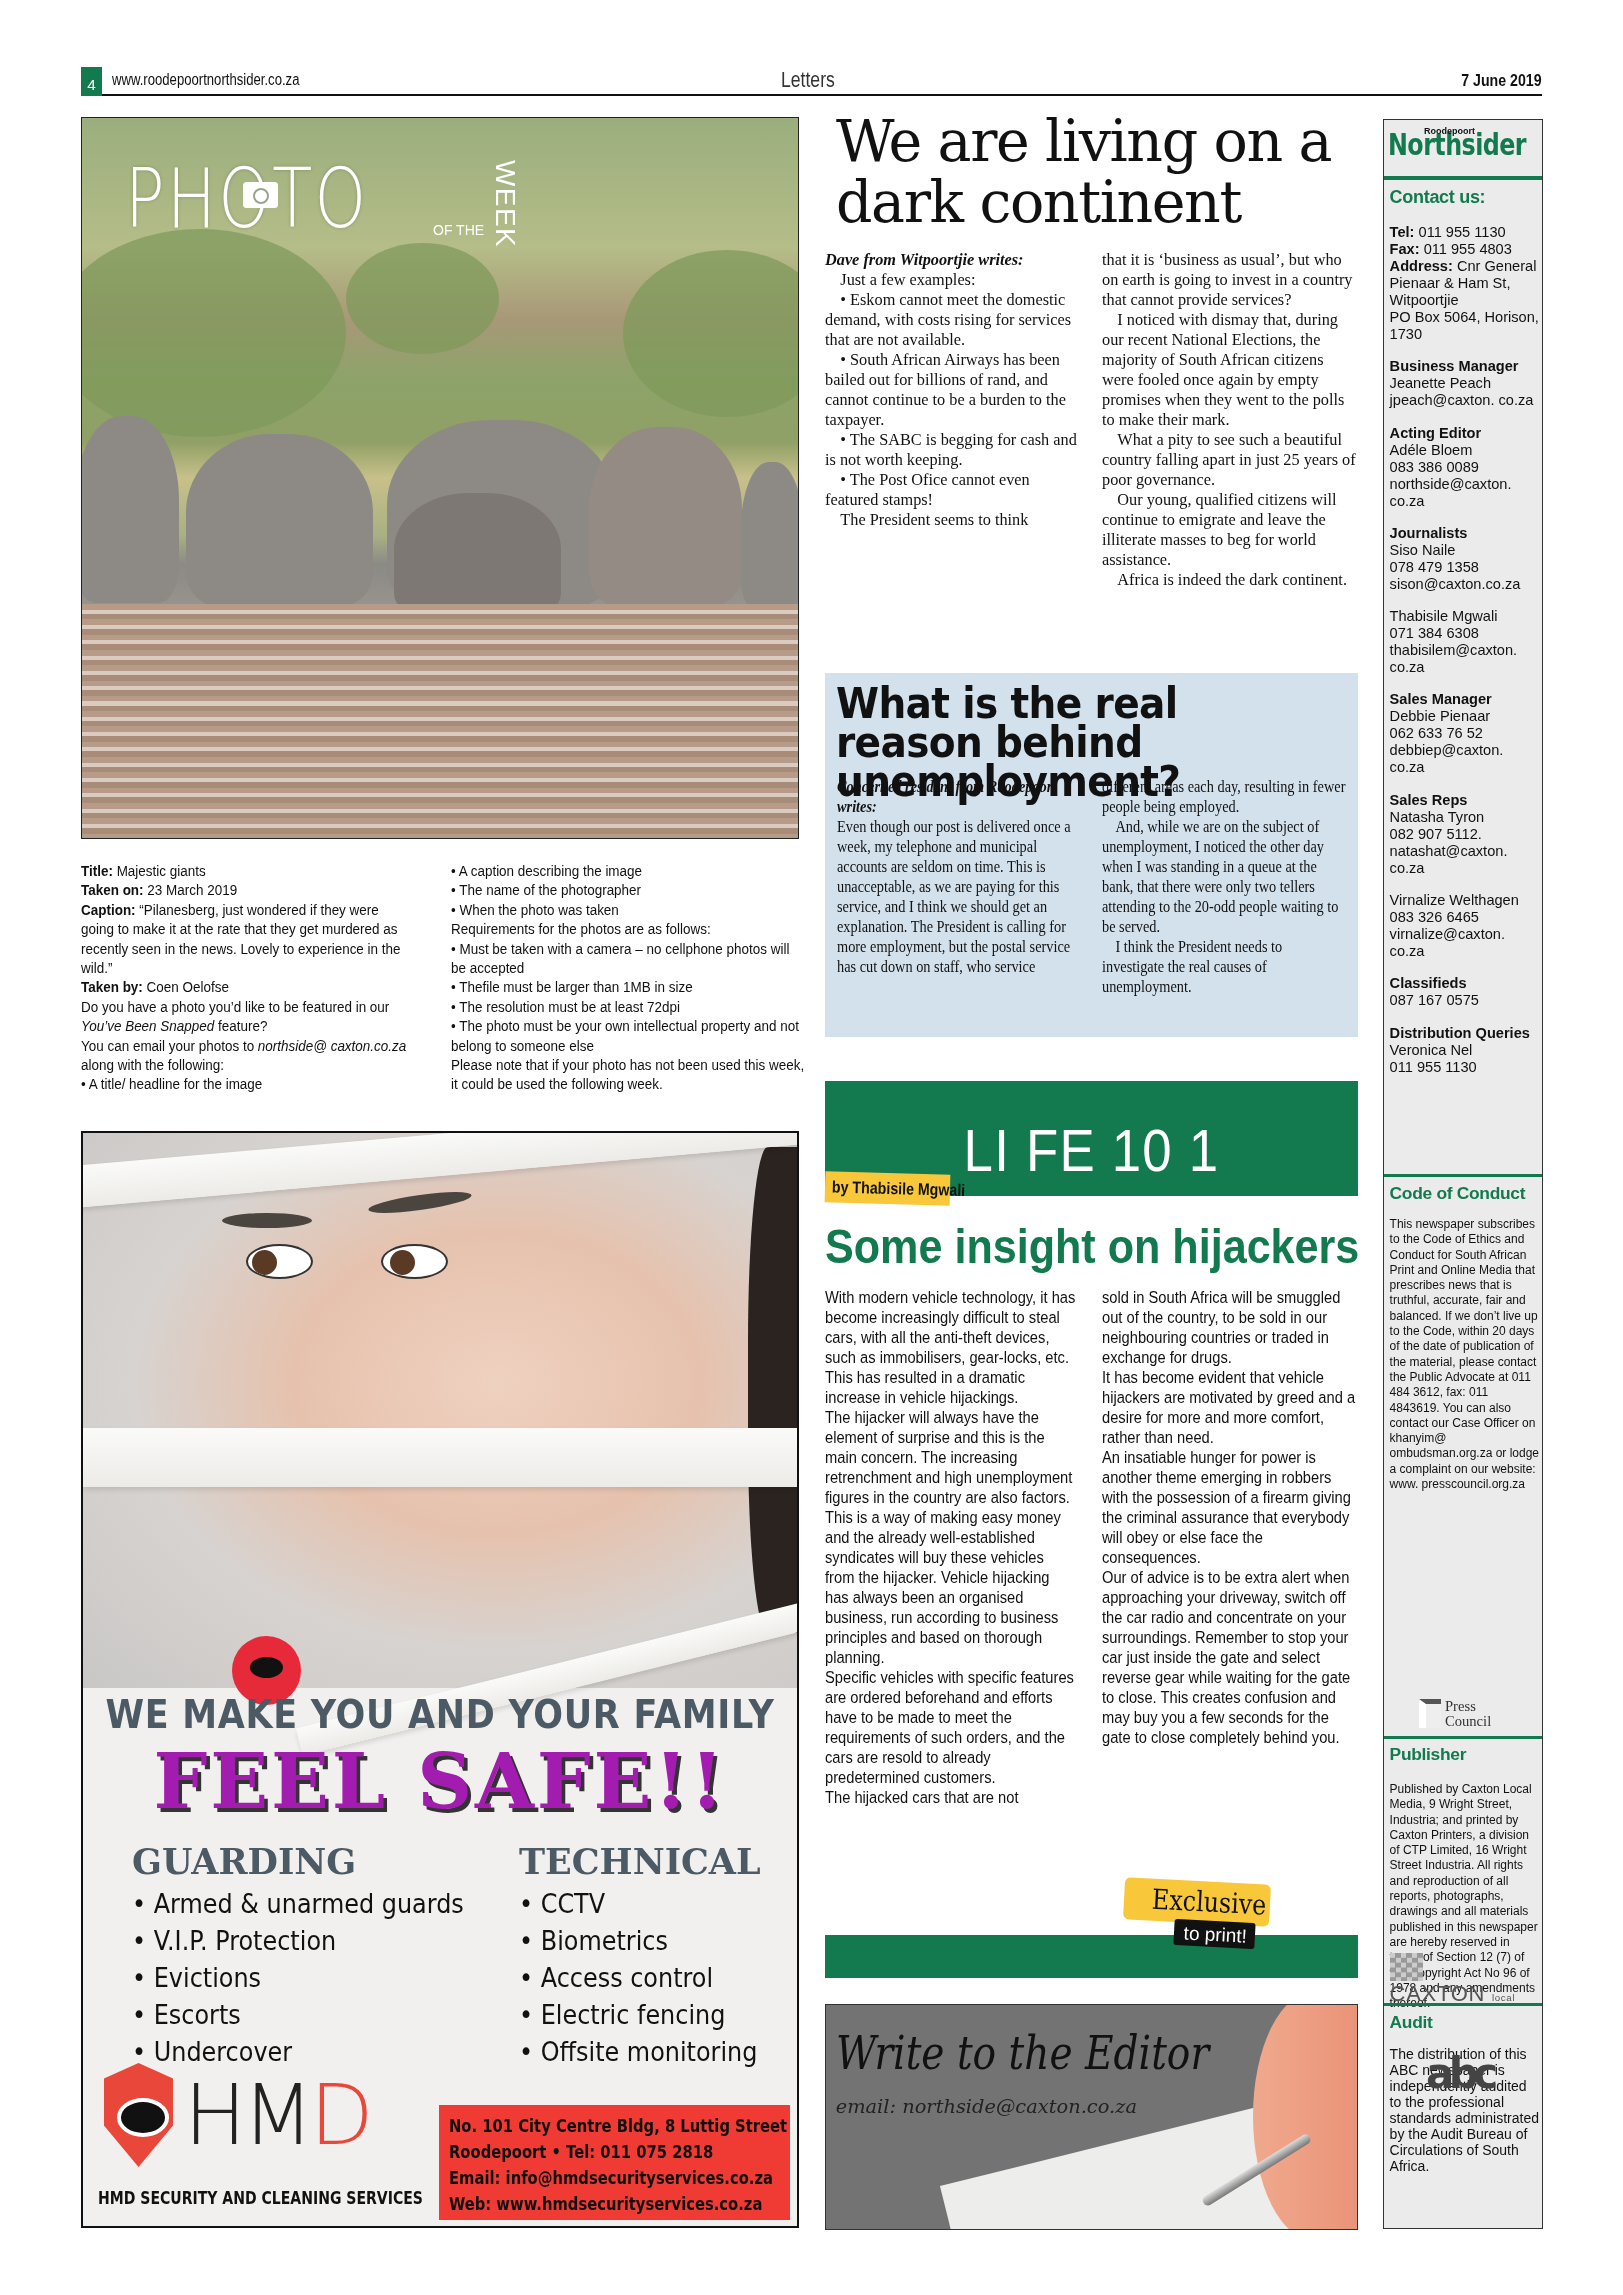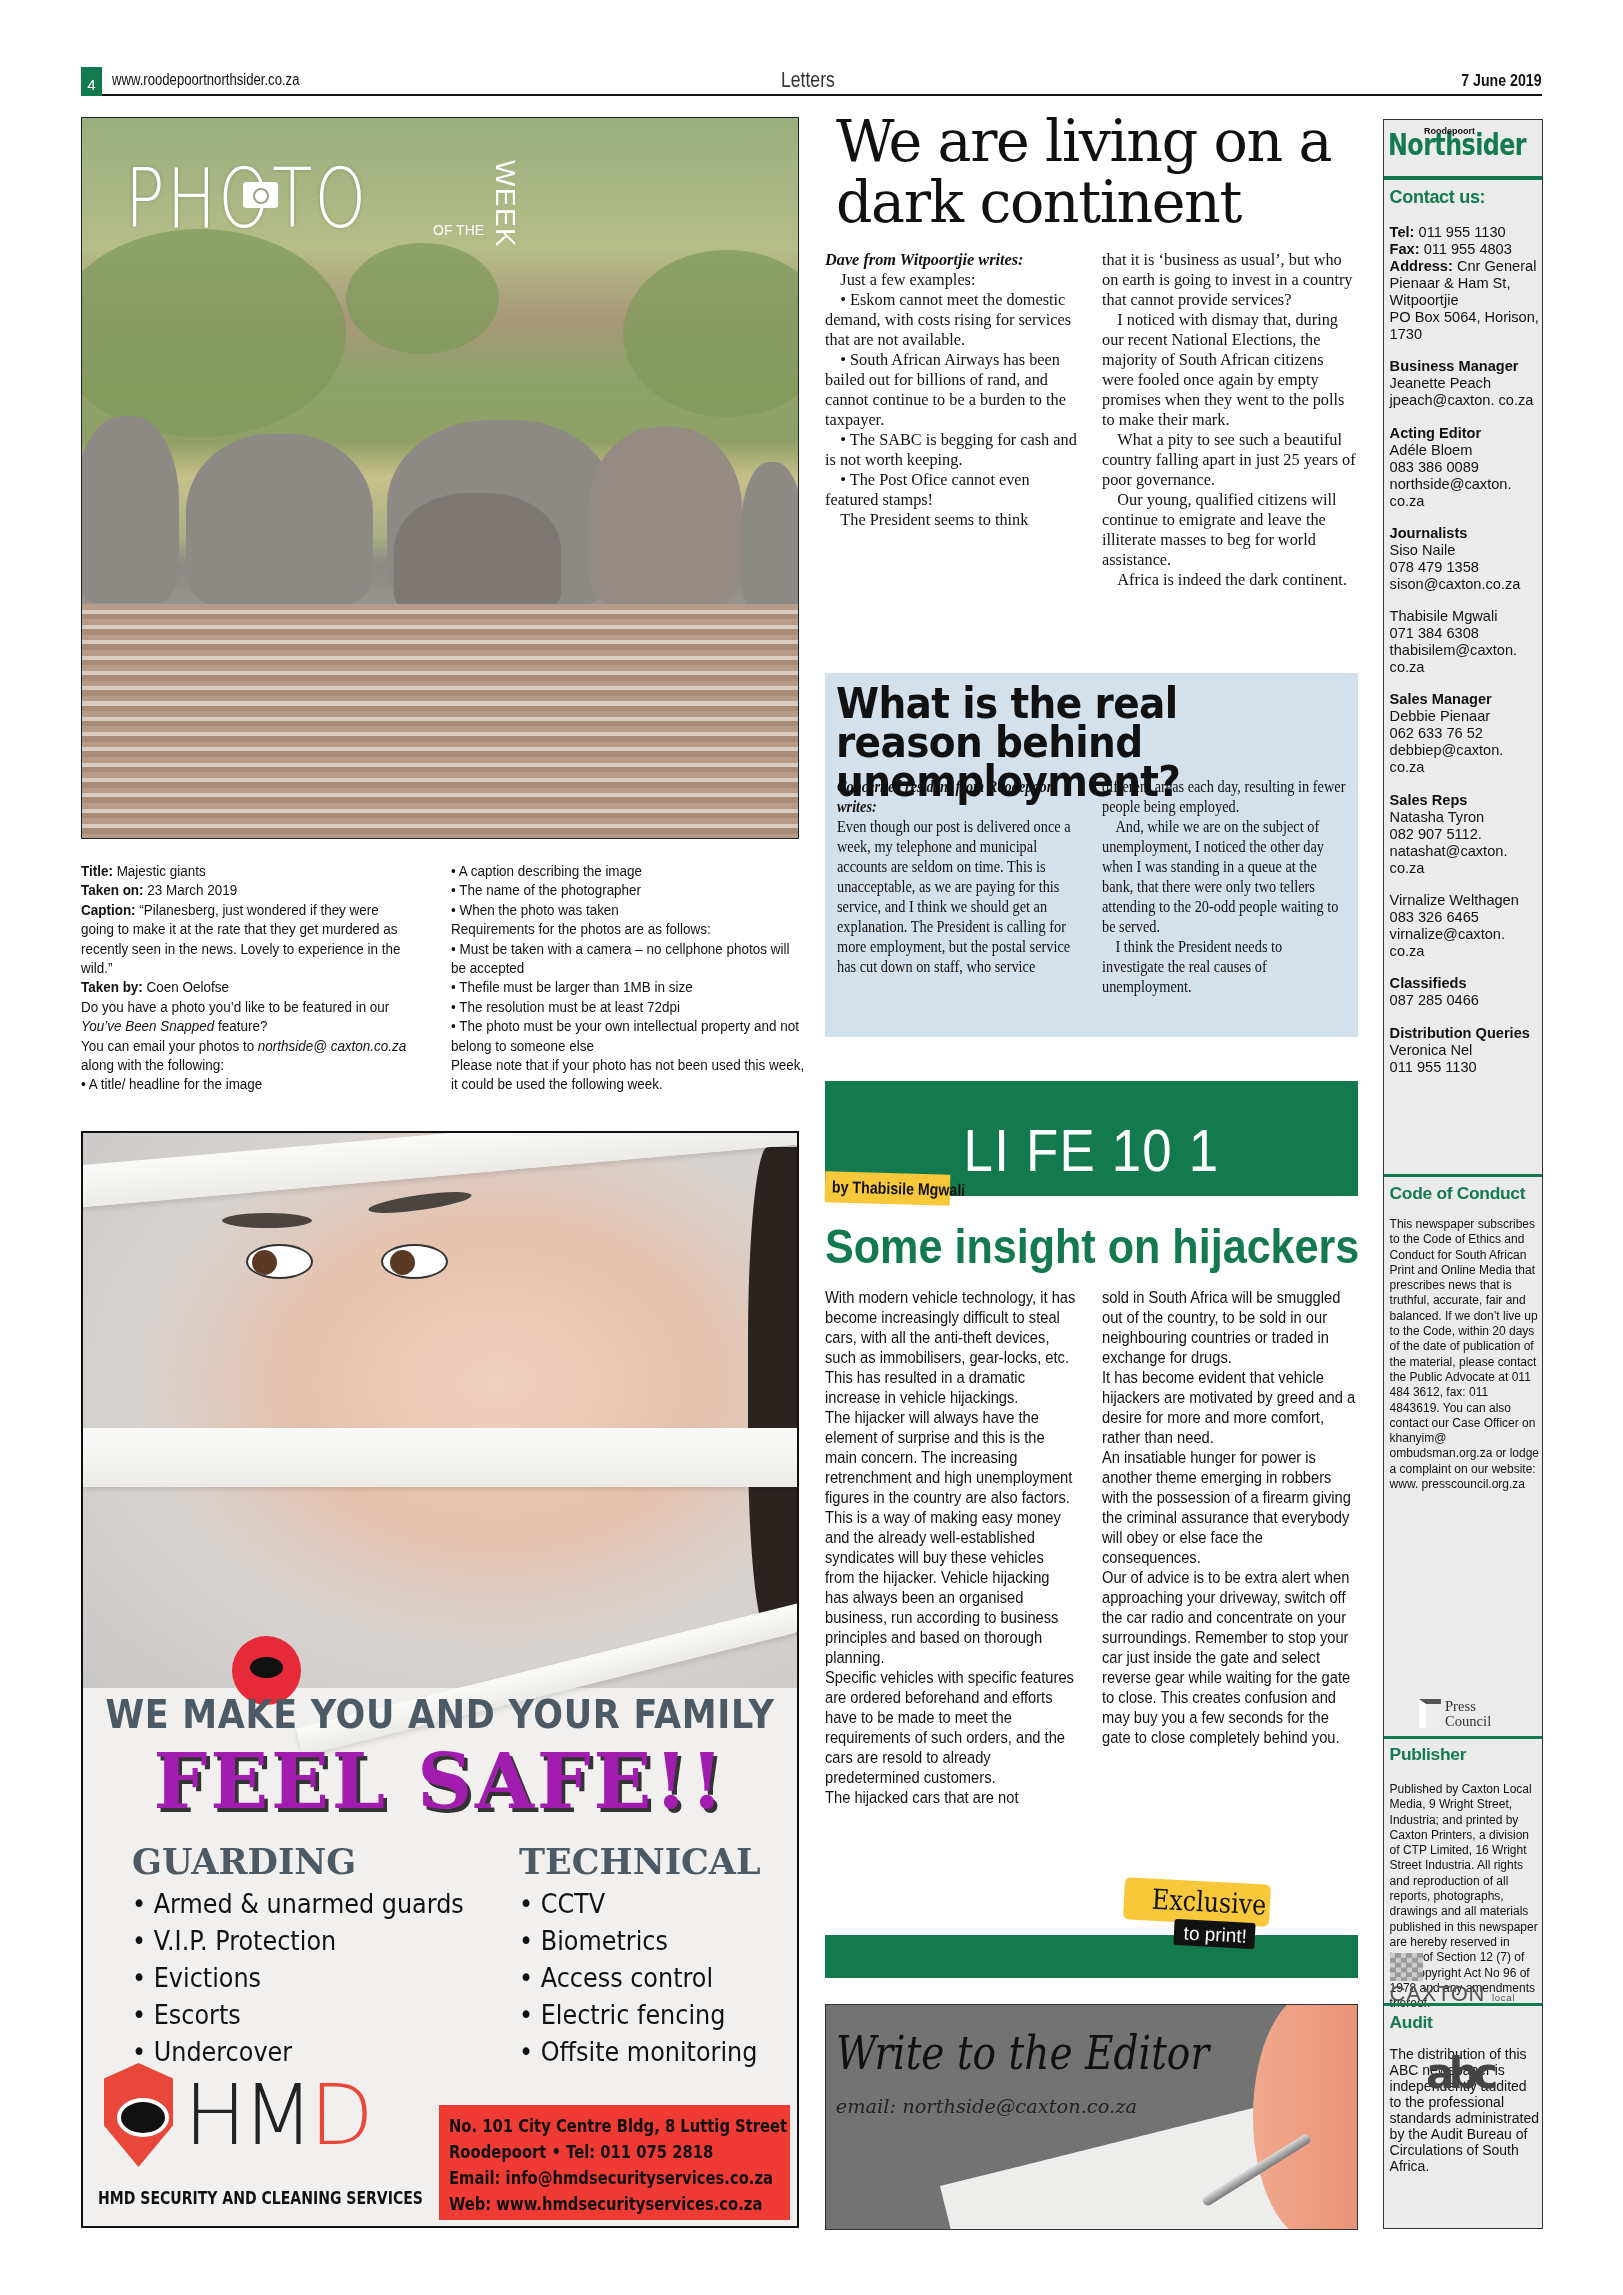--- a/index.html
+++ b/index.html
@@ -323,21 +323,21 @@
       <div>082 907 5112.</div>
       <div>natashat@caxton. co.za</div>
     </div>
     <div class="grp">
       <div>Virnalize Welthagen</div>
       <div>083 326 6465</div>
       <div>virnalize@caxton. co.za</div>
     </div>
     <div class="grp">
       <div class="sb">Classifieds</div>
-      <div>087 285 0466</div>
+      <div>087 167 0575</div>
     </div>
     <div class="grp">
       <div class="sb">Distribution Queries</div>
       <div>Veronica Nel</div>
       <div>011 955 1130</div>
     </div>
   </div>
 
   <div class="rule" style="top:1054px;height:2.8px"></div>
   <div class="sh" style="top:1063px;font-size:17.4px">Code of Conduct</div>

